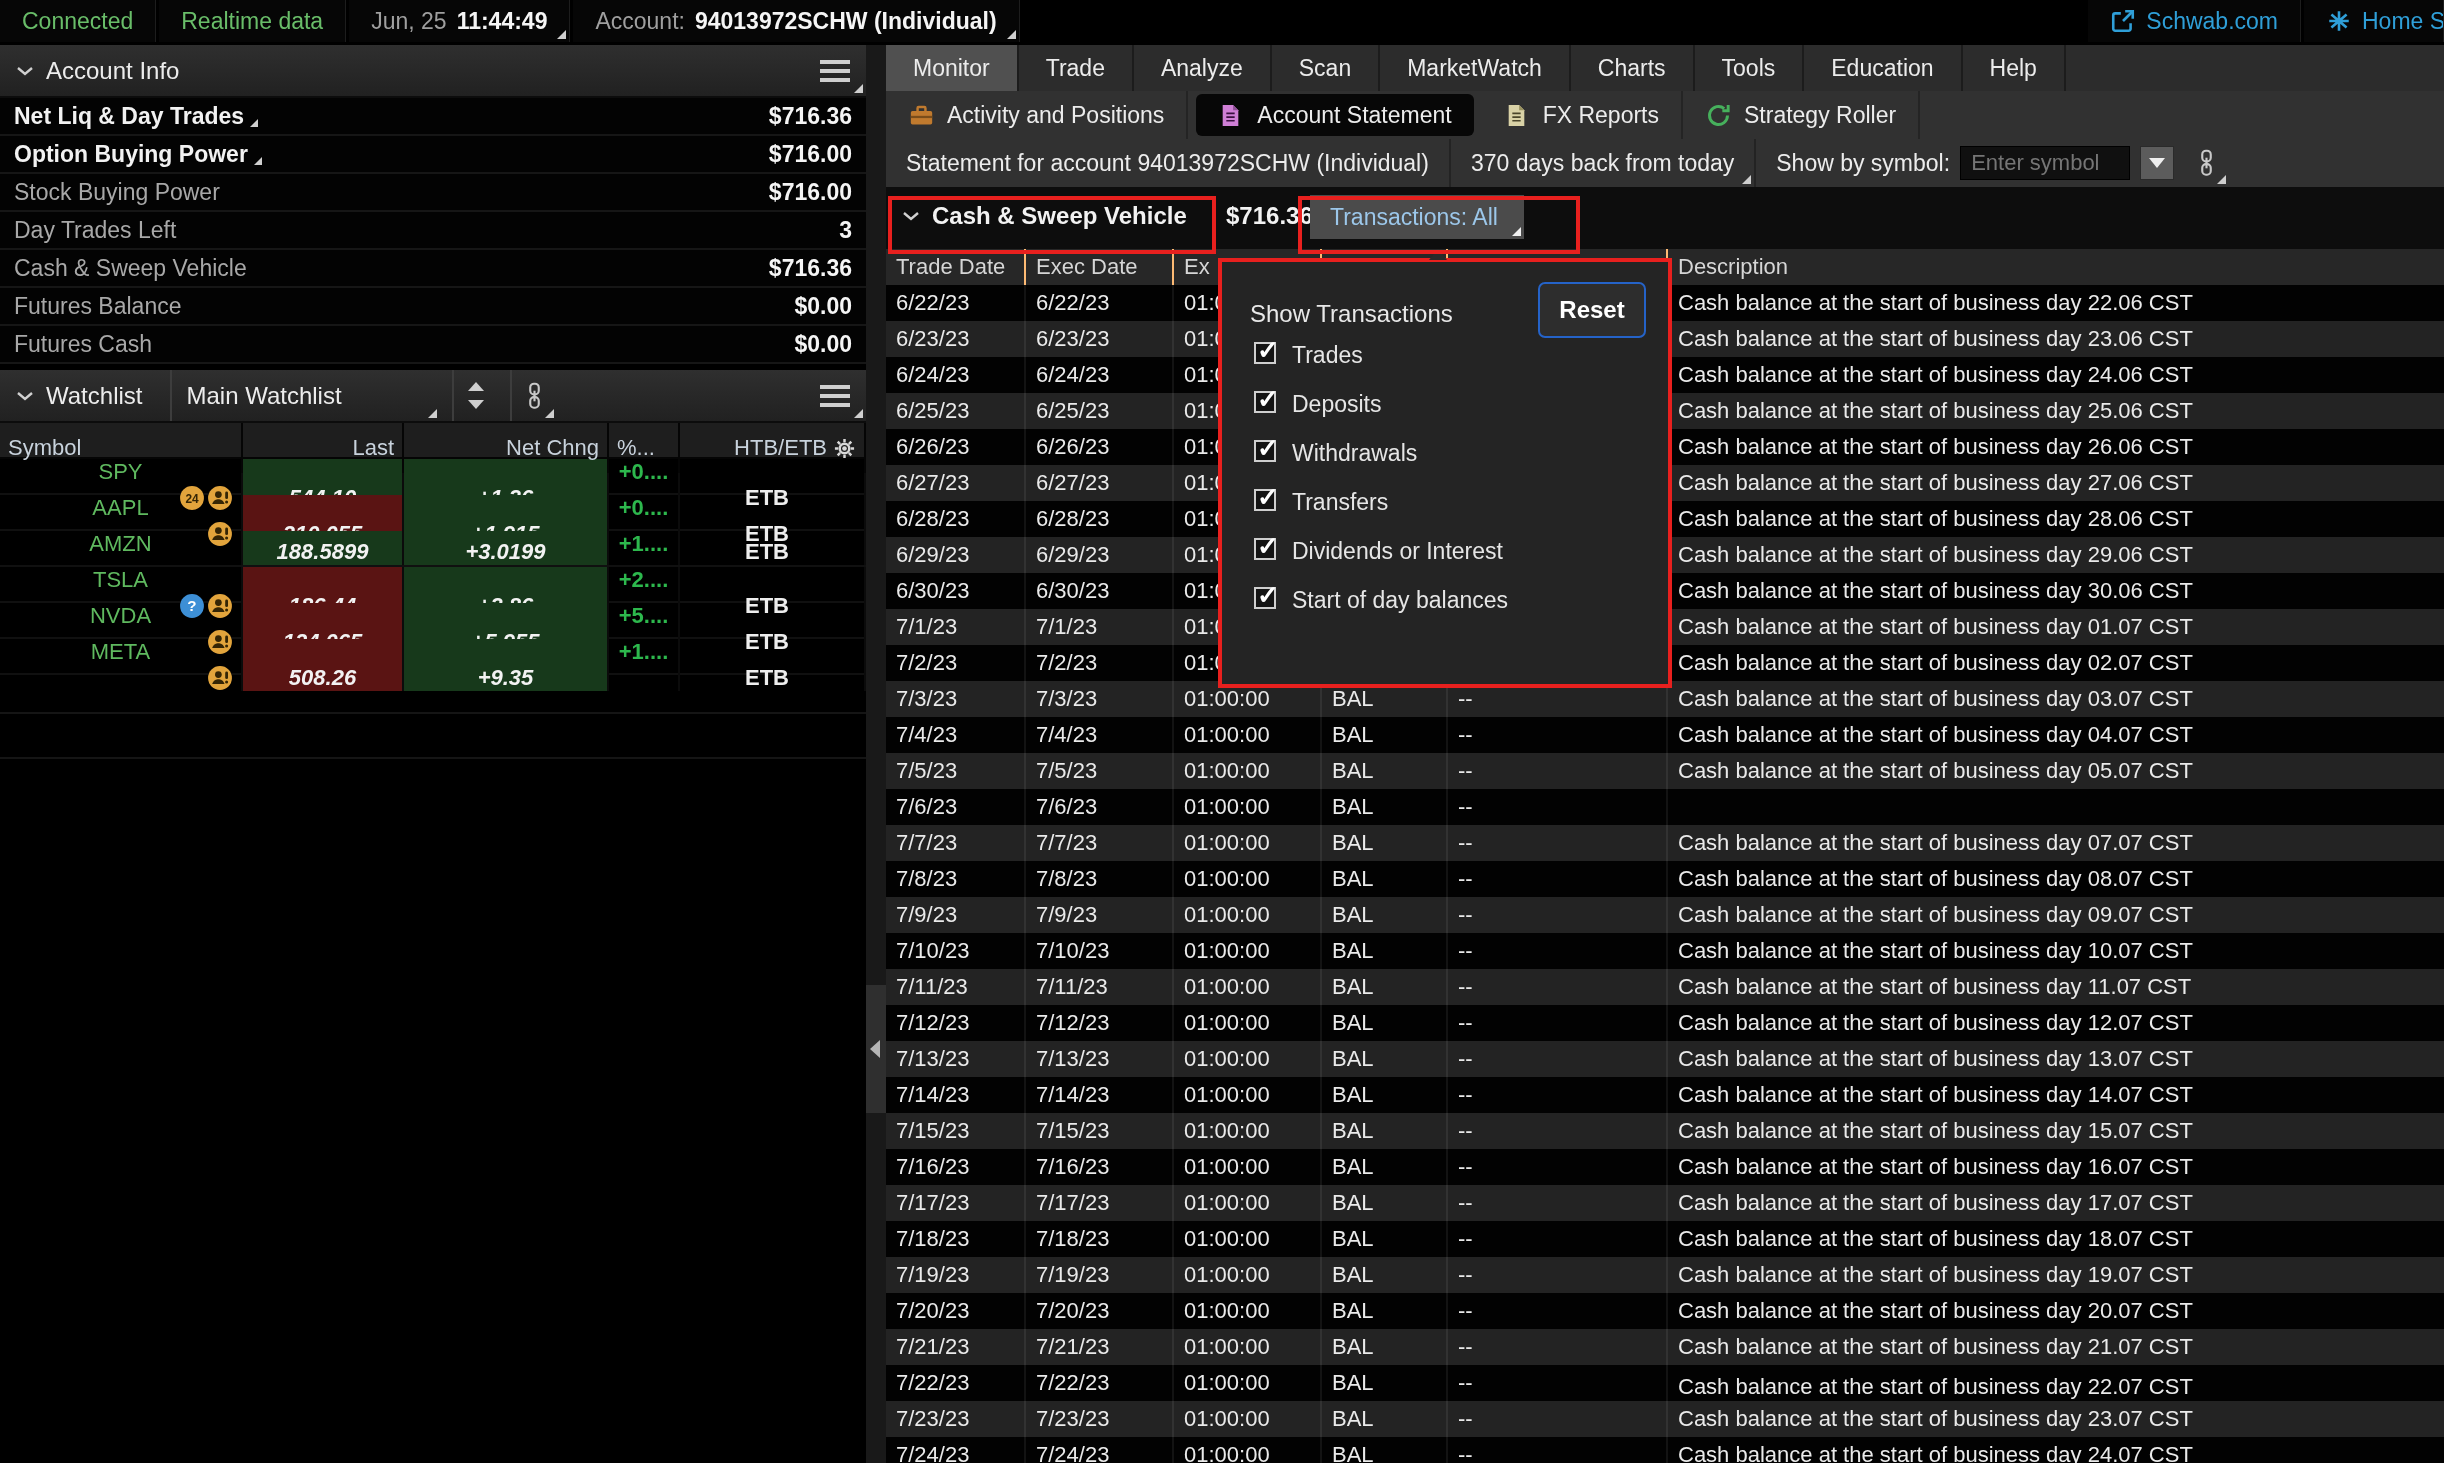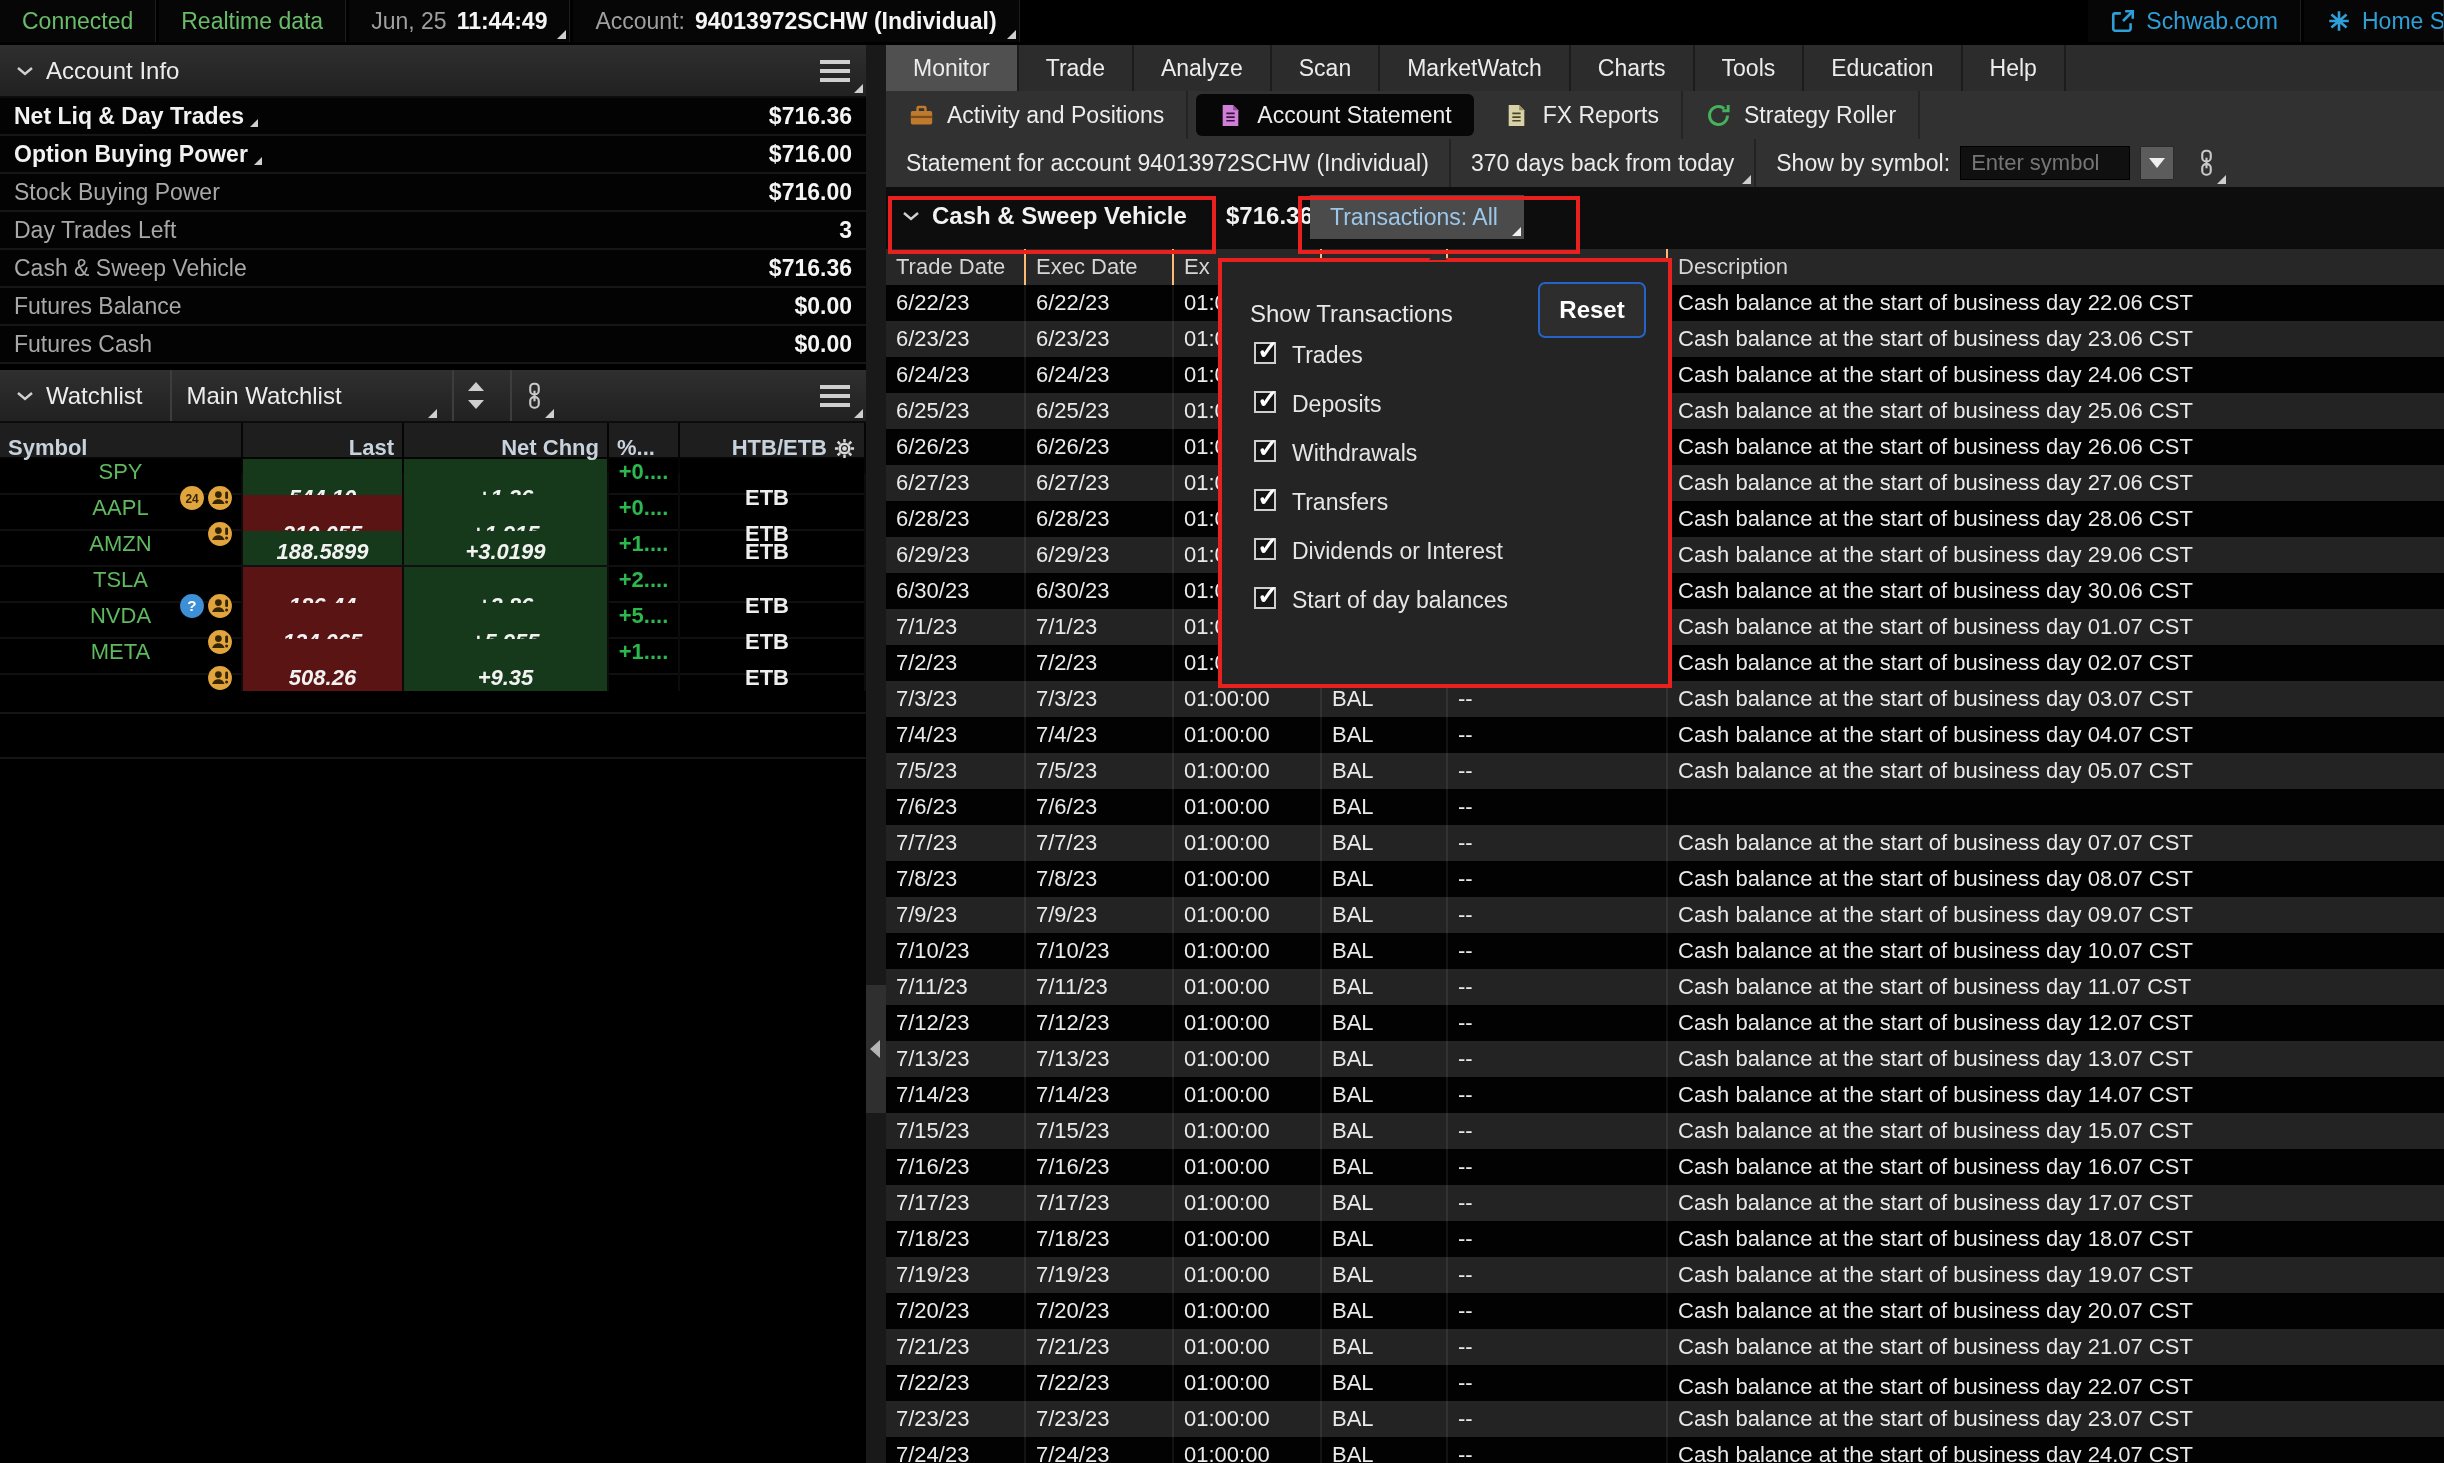--- a/index.html
+++ b/index.html
@@ -33,21 +33,21 @@
   .acct-value { margin-left:auto; font-weight:700; color:#f5f5f5; }
   .mini-corner { display:inline-block; border-left:8px solid transparent; border-bottom:8px solid #cfcfcf; margin-bottom:3px; }
 
   
   #watchlist { margin-top:6px; }
   .wl-box { position:relative; display:flex; align-items:center; height:100%; padding:0 14px; border-left:2px solid #3d3d3d; gap:8px; }
   .spinner { display:flex; flex-direction:column; gap:9px; align-items:center; }
   .tri-up { border-left:8px solid transparent; border-right:8px solid transparent; border-bottom:9px solid #cfcfcf; }
   .tri-down { border-left:8px solid transparent; border-right:8px solid transparent; border-top:9px solid #cfcfcf; }
   #wl-colhead { display:grid; grid-template-columns:243px 161px 205px 71px 1fr; height:36px; background:#1e1e1e; border-bottom:2px solid #050505; font-size:22px; color:#c8d2dc; align-items:center; }
-  #wl-colhead .col { padding:12px 8px; position:relative; height:100%; display:flex; align-items:center; border-right:2px solid #050505;font-weight:bold; }
+  #wl-colhead .col { padding:12px 8px; position:relative; height:100%; display:flex; align-items:center; border-right:2px solid #050505; }
   #wl-colhead .col.right { justify-content:flex-end; }
   .wl-row { display:grid; grid-template-columns:243px 161px 205px 71px 1fr; height:36px; border-bottom:2px solid #101010; font-size:22px; align-items:stretch; }
   .wl-cell { display:flex; align-items:center; padding:0 8px; border-right:2px solid #0b0b0b;flex-direction:column; }
   .sym { color:#5fb95f; }
   .badges { margin-left:auto; display:flex; gap:2px; }
   .badge { width:26px; height:26px; }
   .cell-num { justify-content:flex-end; font-weight:700; color:#f2f2f2;font-style:italic; }
   .bg-up { background:#17391b; }
   .bg-down { background:#5a1413; }
   .pct { color:#2db84d; font-weight:700; }

